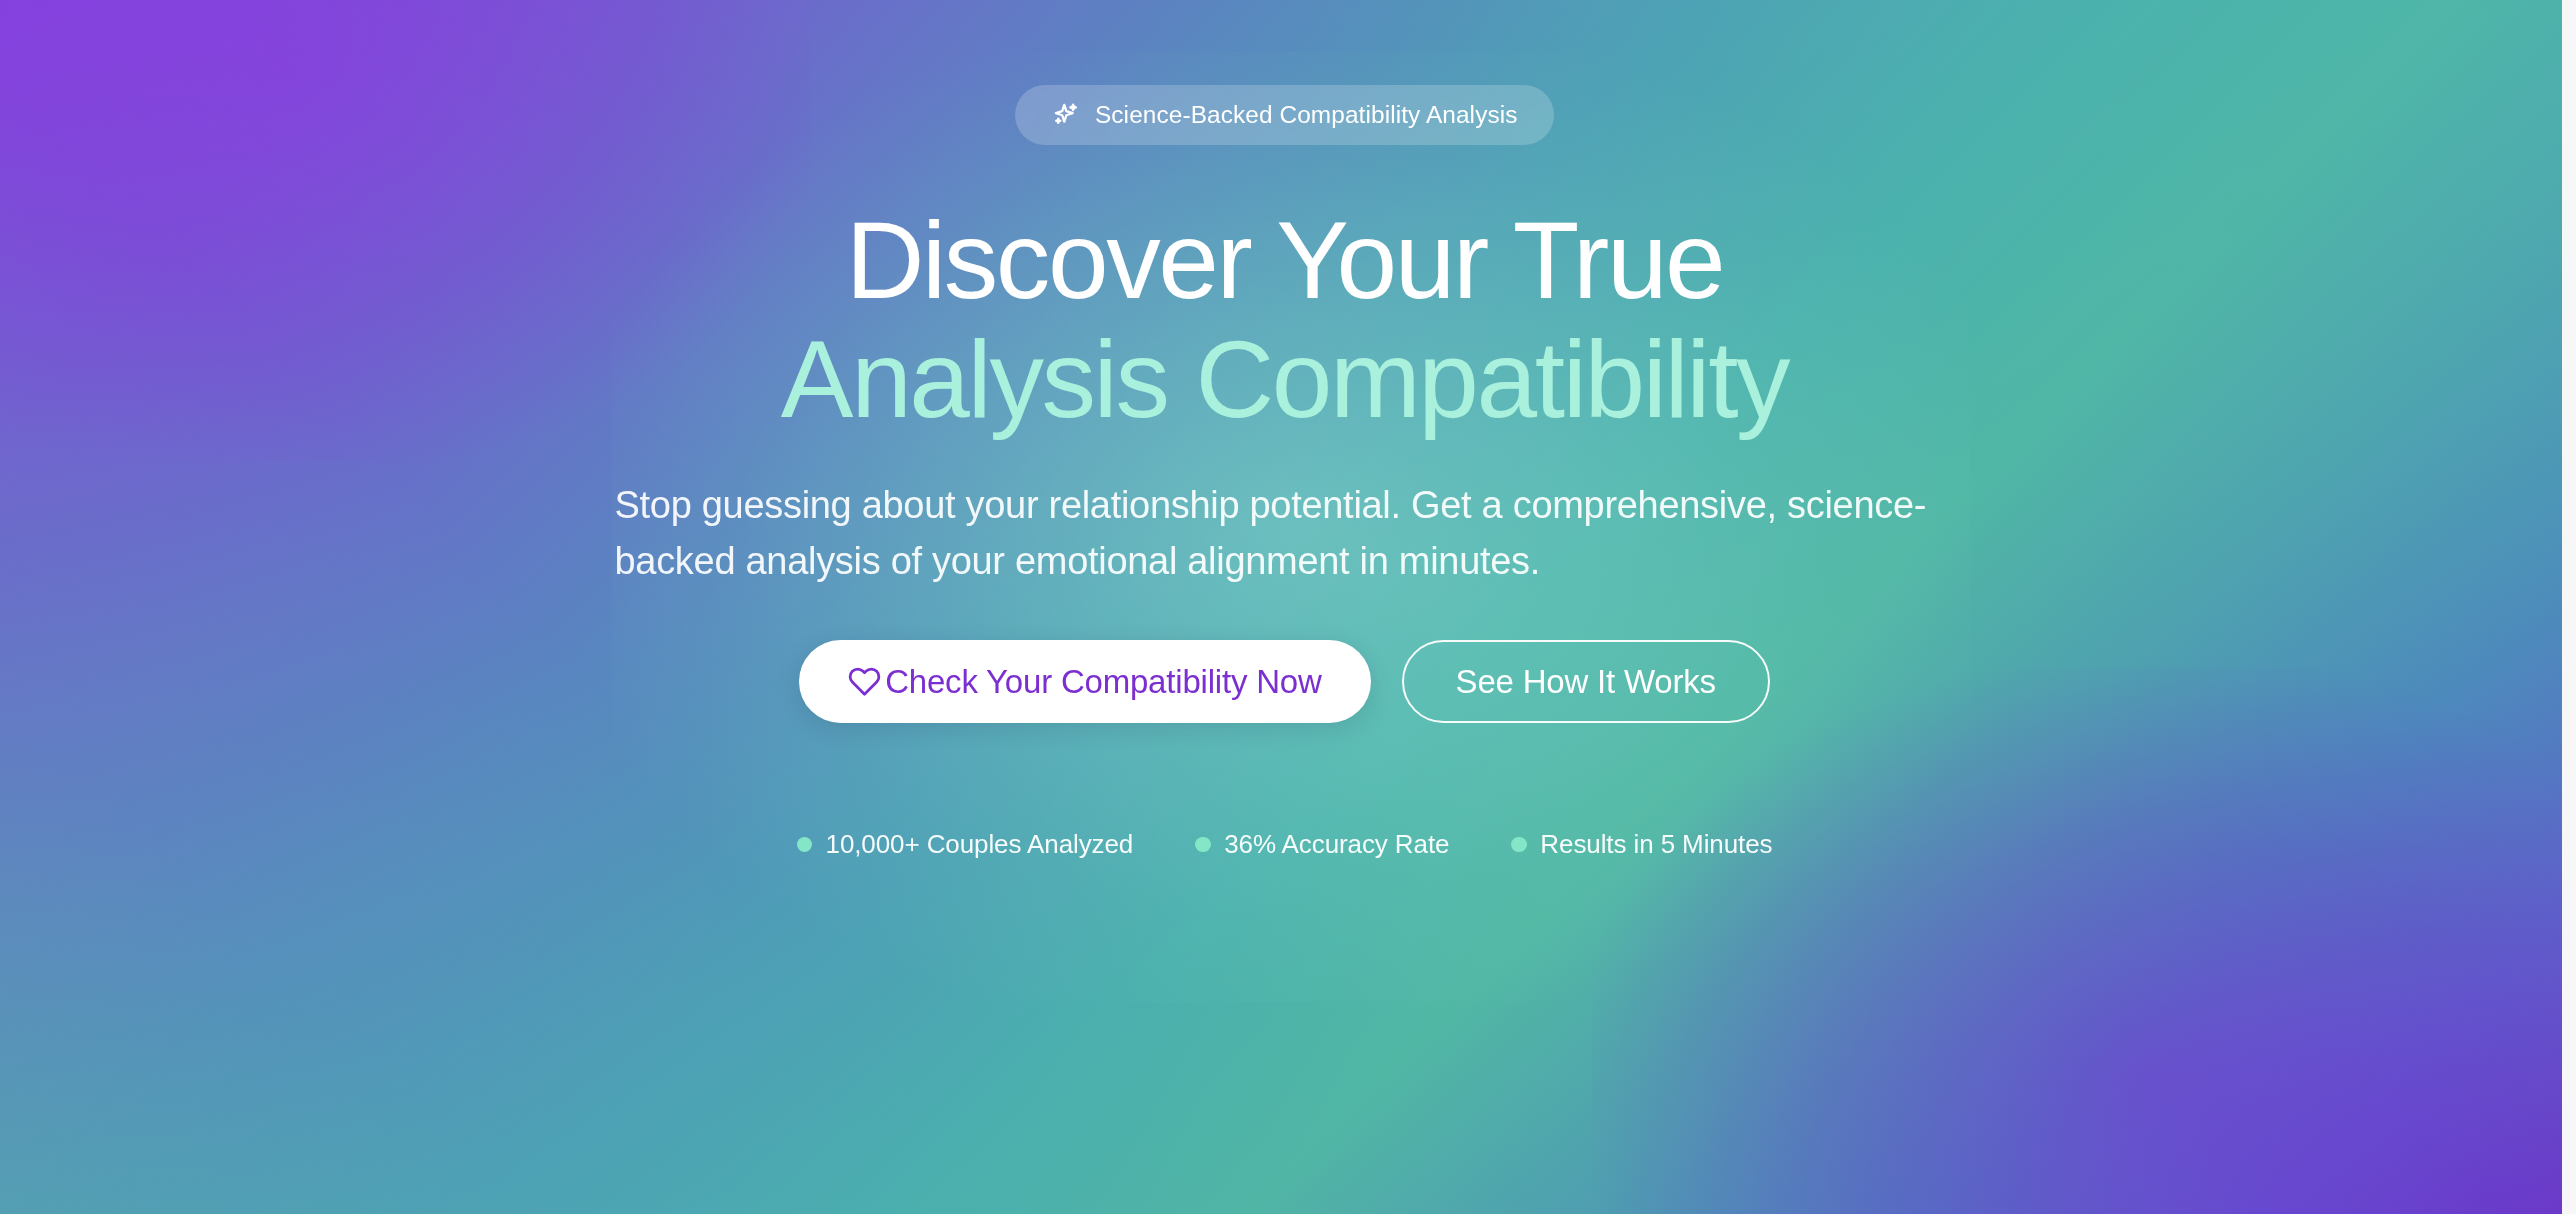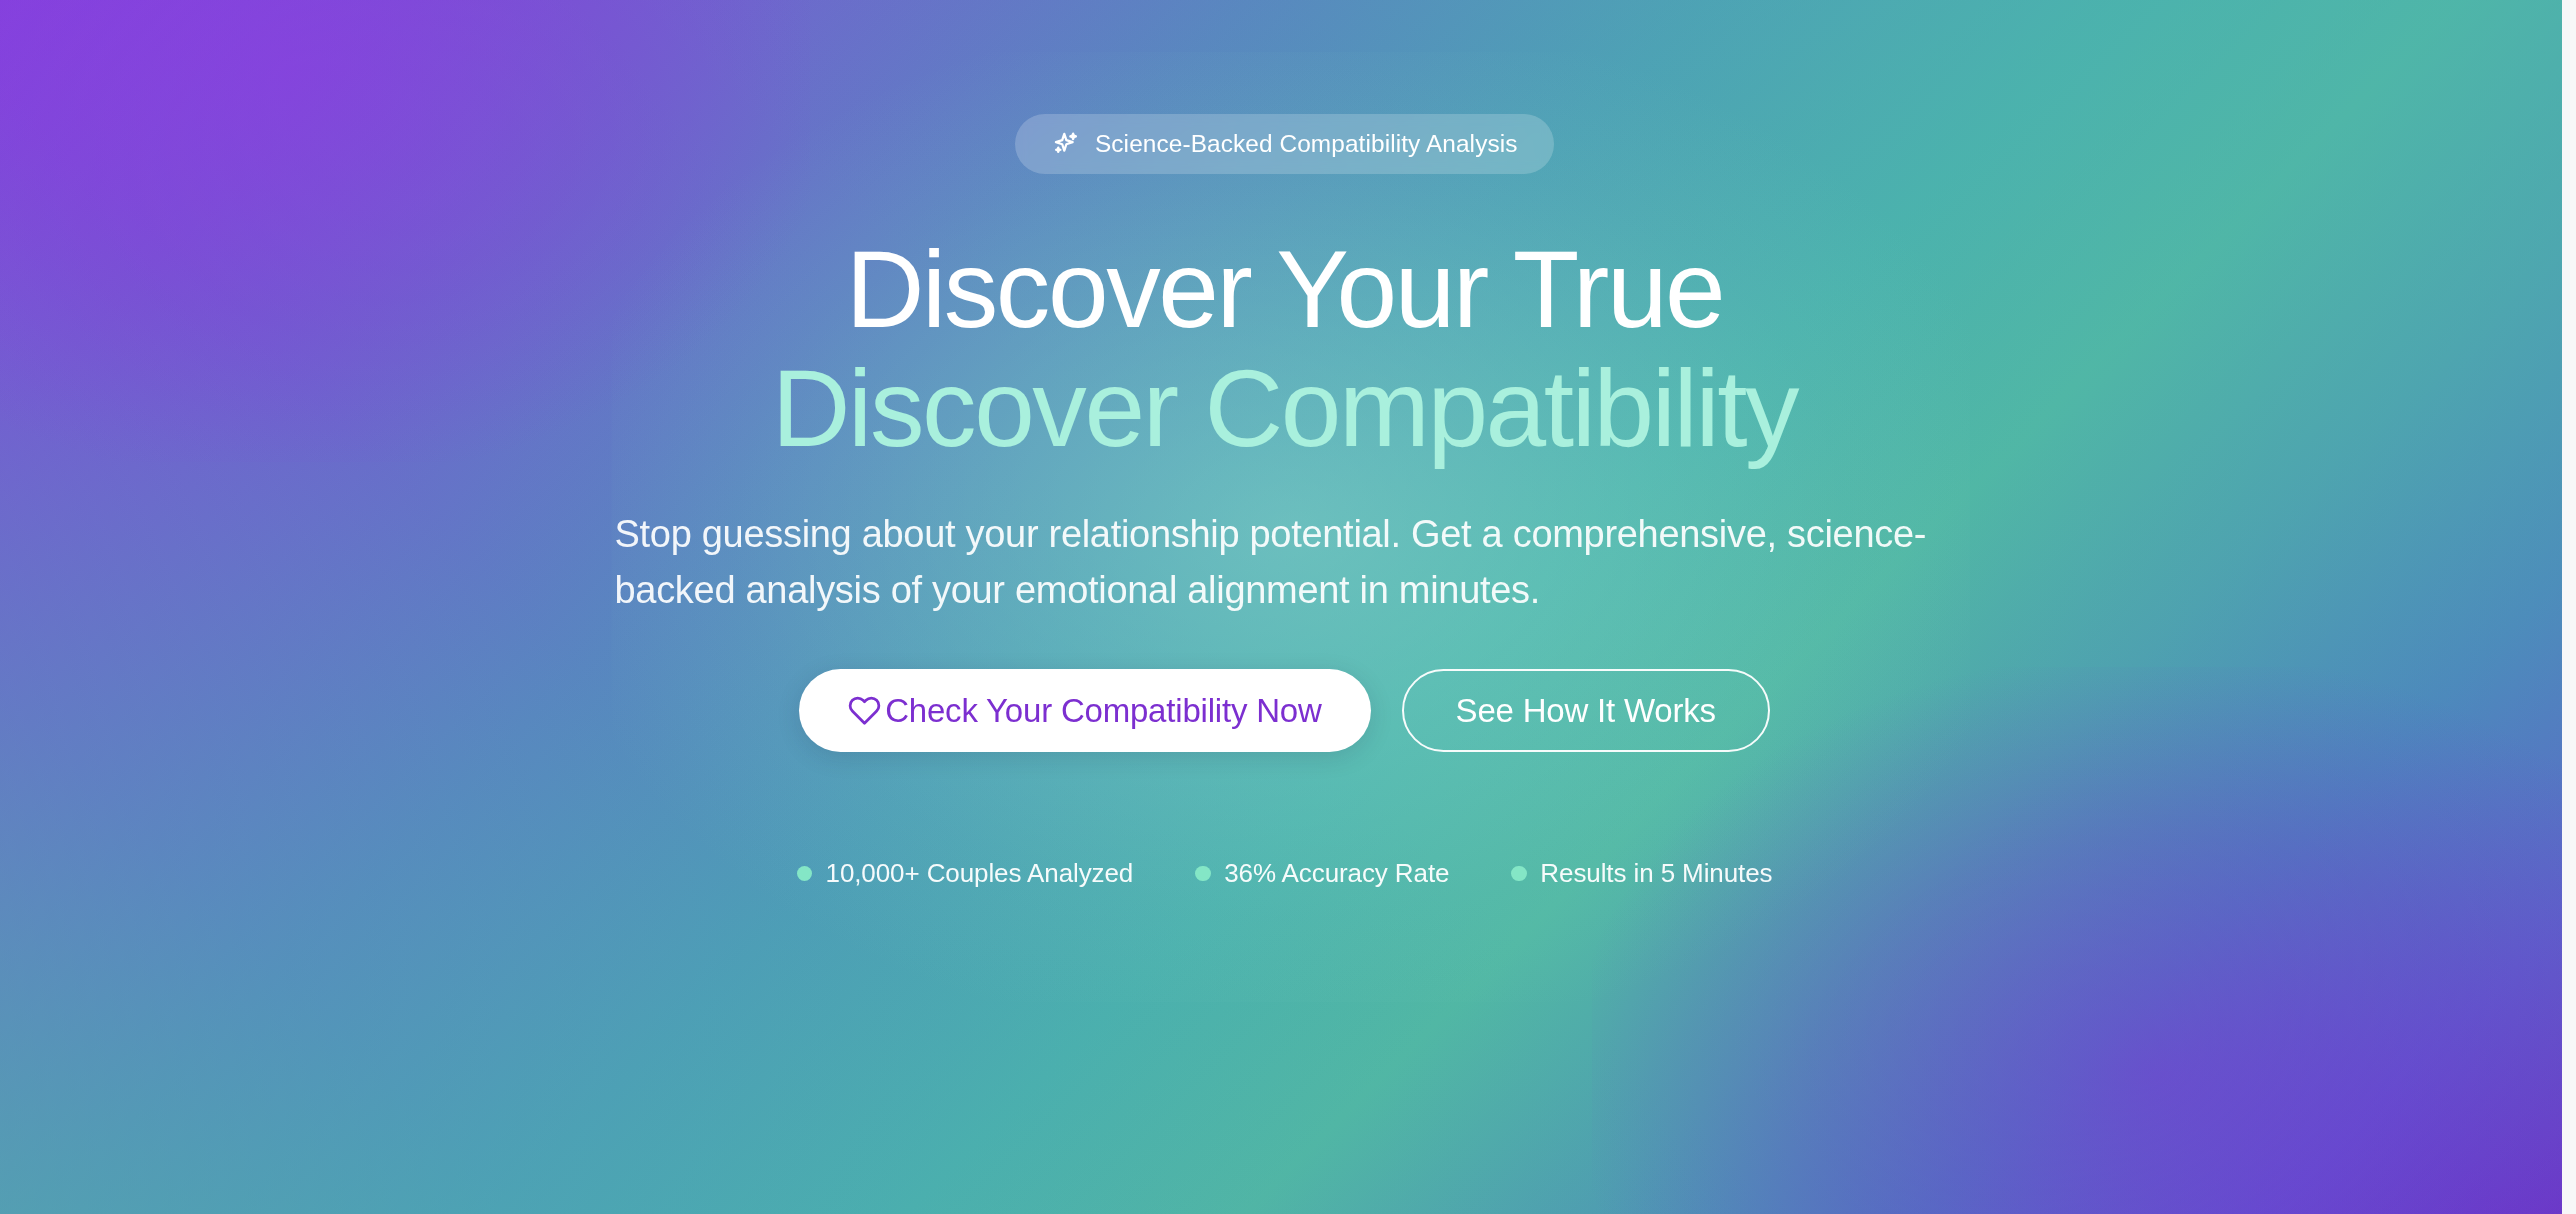--- a/index.html
+++ b/index.html
@@ -99,21 +99,21 @@
     background:#f7f7f8;
   }
 
   
   #content {
     position:absolute;
     inset:0;
     display:flex;
     flex-direction:column;
     align-items:center;
-    padding-top:114px;
+    padding-top:85px;
   }
 
   
   .badge {
     display:inline-flex;
     align-items:center;
     gap:14.5px;
     height:60px;
     padding:0 36px;
     border-radius:904px;
@@ -232,21 +232,21 @@
           <path d="M11 3.2 L12.7 8.4 L17.9 10.1 L12.7 11.8 L11 17 L9.3 11.8 L4.1 10.1 L9.3 8.4 Z"></path>
           <path d="M18.3 3.0 L18.9 4.7 L20.6 5.3 L18.9 5.9 L18.3 7.6 L17.7 5.9 L16.0 5.3 L17.7 4.7 Z"></path>
           <path d="M6.0 14.6 L6.45 15.9 L7.75 16.35 L6.45 16.8 L6.0 18.1 L5.55 16.8 L4.25 16.35 L5.55 15.9 Z"></path>
         </svg>
       </span>
       <span class="badge-label">Science-Backed Compatibility Analysis</span>
     </div>
 
     <h1 class="headline">
       <span class="line1">Discover Your True</span>
-      <span class="line2">Discover Compatibility</span>
+      <span class="line2">Analysis Compatibility</span>
     </h1>
 
     <p class="subtitle">Stop guessing about your relationship potential. Get a comprehensive, science-backed analysis of your emotional alignment in minutes.</p>
 
     <div class="cta-row">
 
       <button class="btn btn-primary">
         <span class="heart-icon">
           <svg viewBox="0 0 24 24" width="33" height="33" fill="none" stroke="#7c2fd0" stroke-width="2" stroke-linecap="round" stroke-linejoin="round">
             <path d="M20.84 4.61a5.5 5.5 0 0 0-7.78 0L12 5.67l-1.06-1.06a5.5 5.5 0 0 0-7.78 7.78l1.06 1.06L12 21.23l7.78-7.78 1.06-1.06a5.5 5.5 0 0 0 0-7.78z"></path>

